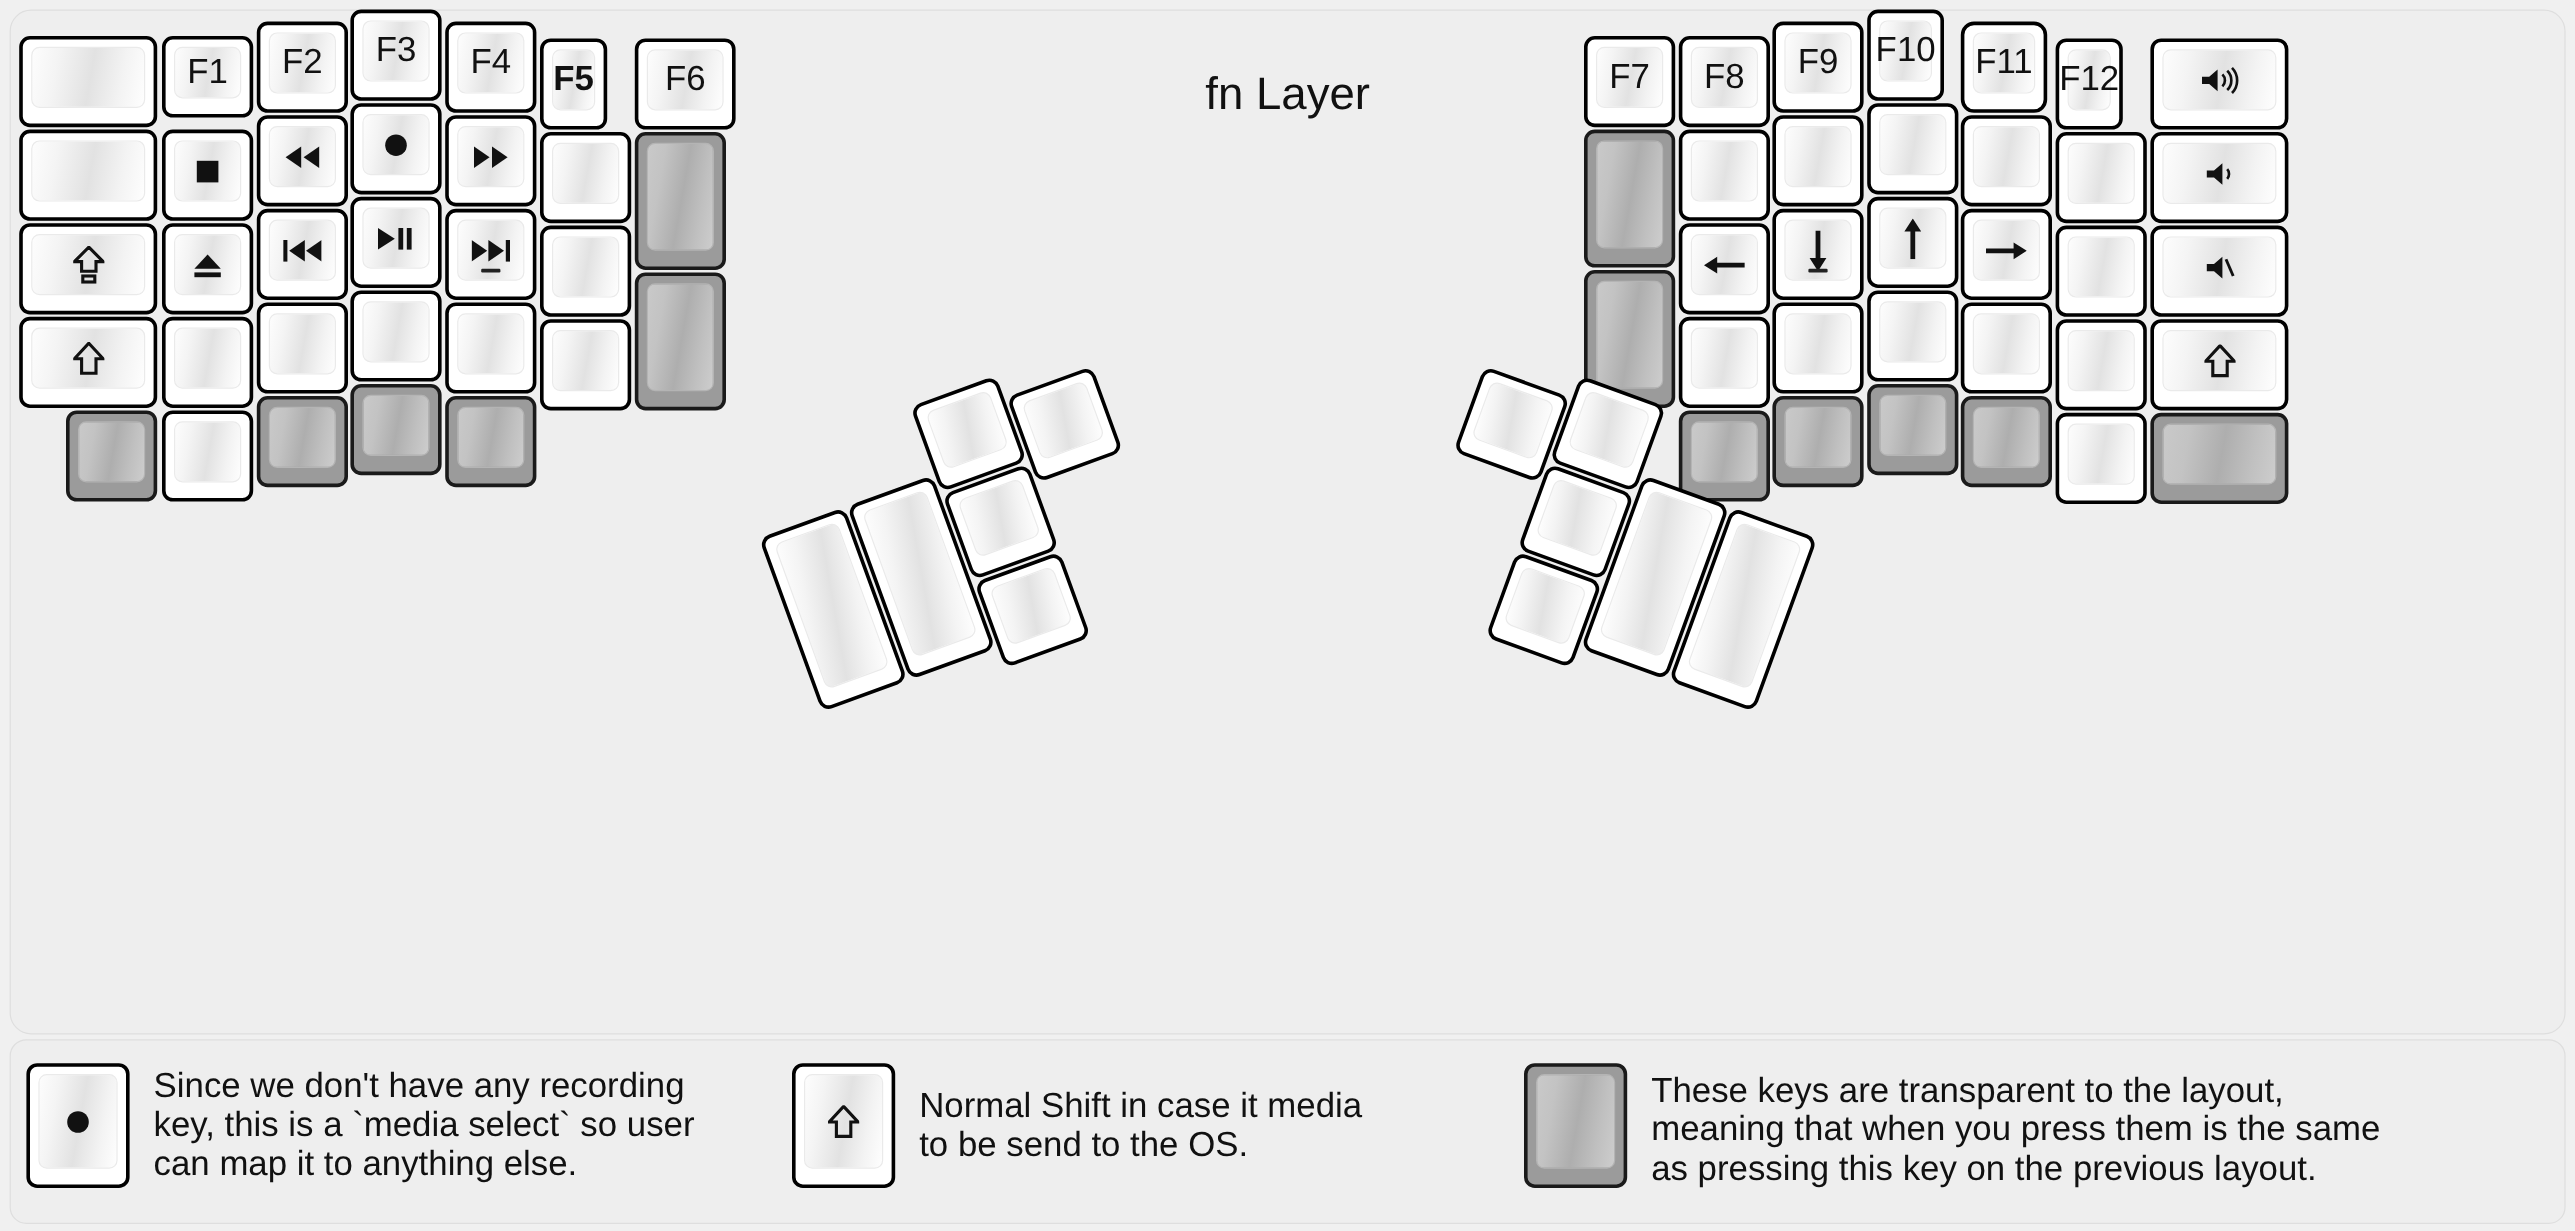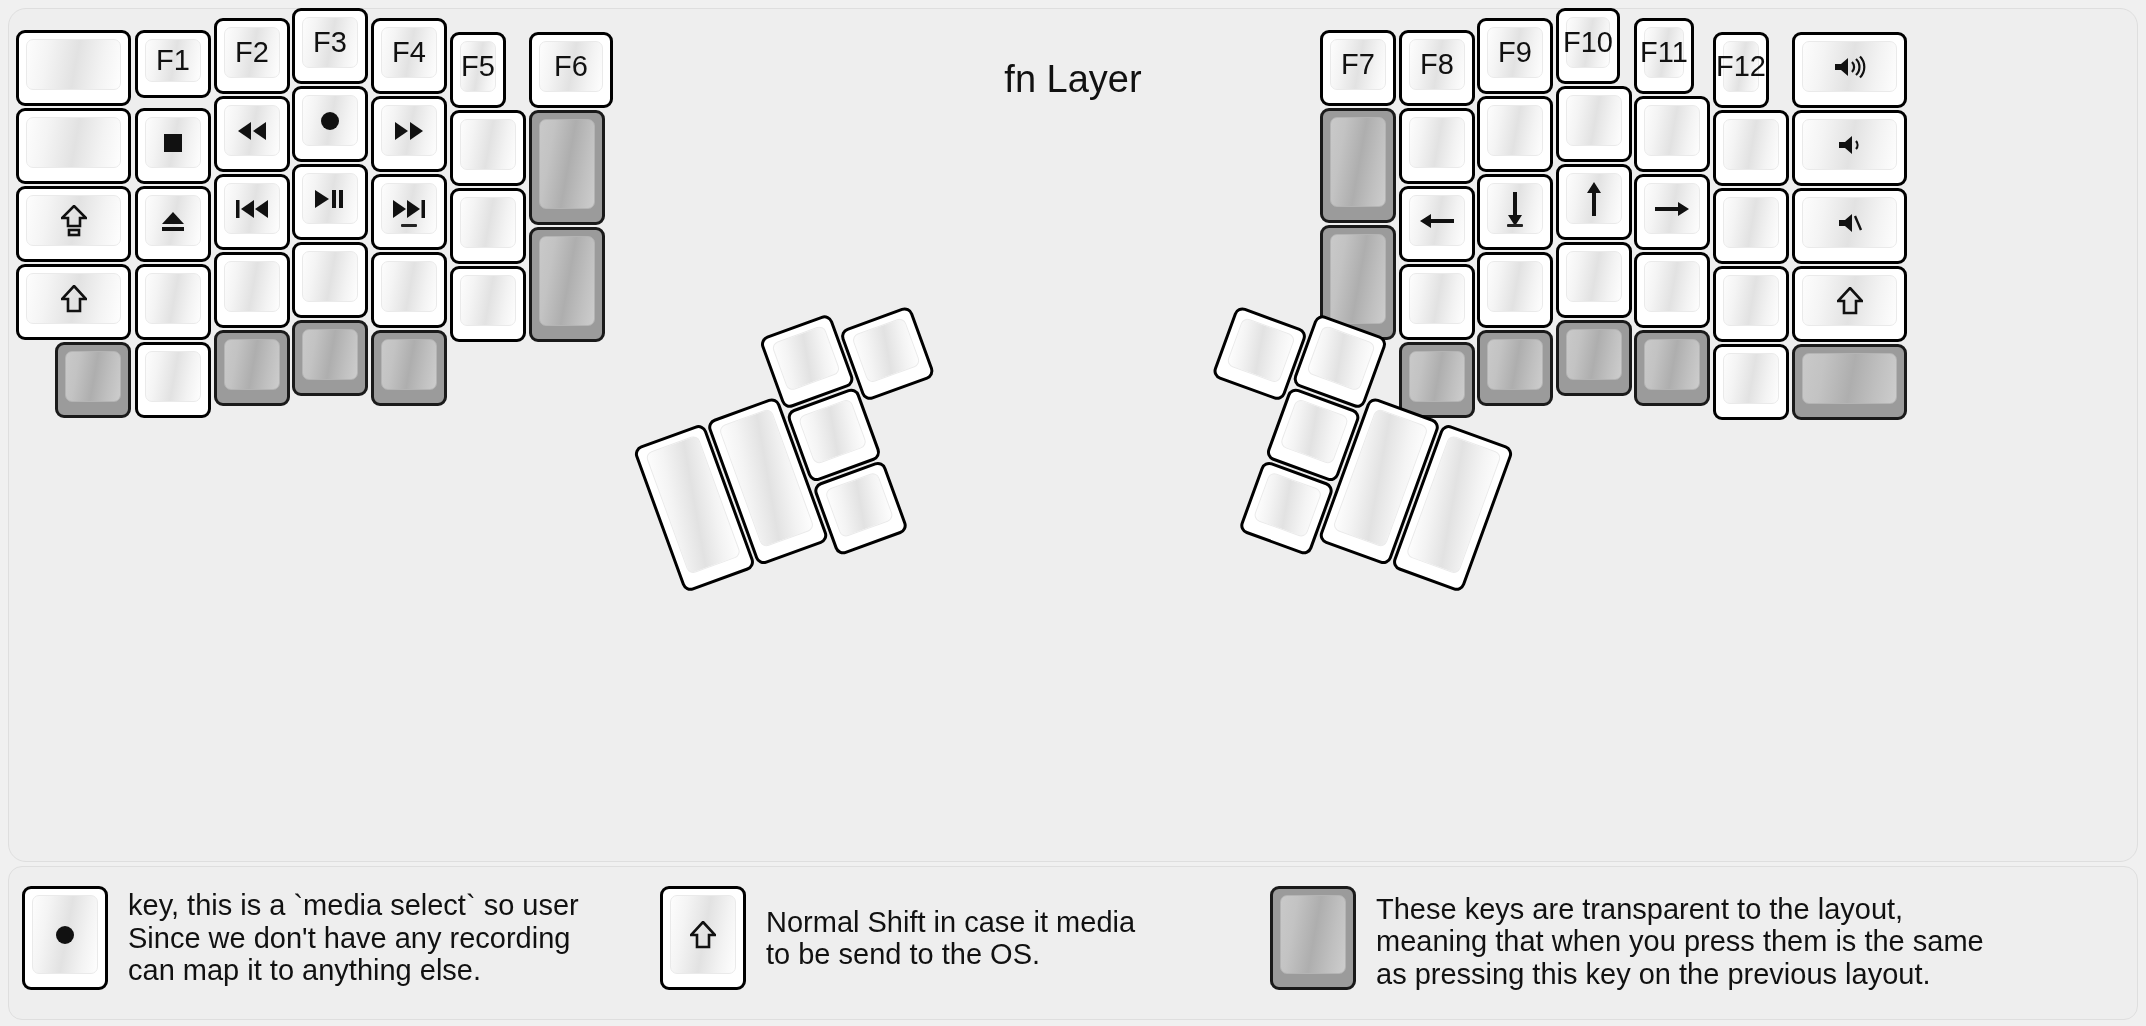--- a/index.html
+++ b/index.html
@@ -251,21 +251,21 @@
           </span>
         </div>
         <span class="sub-underscore"></span>
       </div>
       <div class="key" style="left: 371px; top: 252px; width: 76px; height: 76px;">
         <div class="cap"></div>
       </div>
       <div class="key trans" style="left: 371px; top: 330px; width: 76px; height: 76px;">
         <div class="cap"></div>
       </div>
-      <div class="key" style="left: 450px; top: 32px; width: 56px; height: 76px;">
+      <div class="key" style="left: 450px; top: 32px; width: 56px; height: 76px; font-weight: bold;">
         <div class="cap">
           <span class="legend-txt">F5</span>
         </div>
       </div>
       <div class="key" style="left: 450px; top: 110px; width: 76px; height: 76px;">
         <div class="cap"></div>
       </div>
       <div class="key" style="left: 450px; top: 188px; width: 76px; height: 76px;">
         <div class="cap"></div>
       </div>
@@ -360,21 +360,21 @@
             </svg>
           </span>
         </div>
       </div>
       <div class="key" style="left: 1556px; top: 242px; width: 76px; height: 76px;">
         <div class="cap"></div>
       </div>
       <div class="key trans" style="left: 1556px; top: 320px; width: 76px; height: 76px;">
         <div class="cap"></div>
       </div>
-      <div class="key" style="left: 1634px; top: 18px; width: 60px; height: 76px;">
+      <div class="key" style="left: 1634px; top: 18px; width: 72px; height: 76px; border-radius: 11px;">
         <div class="cap">
           <span class="legend-txt">F11</span>
         </div>
       </div>
       <div class="key" style="left: 1634px; top: 96px; width: 76px; height: 76px;">
         <div class="cap"></div>
       </div>
       <div class="key" style="left: 1634px; top: 174px; width: 76px; height: 76px;">
         <div class="cap">
           <span class="glyph">
@@ -499,22 +499,22 @@
         <div class="key note-key" style="position: relative; left: 0px; top: 0px;">
           <div class="cap">
             <span class="glyph">
               <svg width="24" height="24" viewBox="0 0 24 24" fill="#111">
                 <circle cx="12" cy="12" r="9"></circle>
               </svg>
             </span>
           </div>
         </div>
         <div class="note-text">
+          <div>Since we don't have any recording</div>
           <div>key, this is a `media select` so user</div>
-          <div>Since we don't have any recording</div>
           <div>can map it to anything else.</div>
         </div>
       </div>
       <div class="note" style="left: 660px; top: 886px;">
         <div class="key note-key" style="position: relative; left: 0px; top: 0px;">
           <div class="cap">
             <span class="glyph">
               <svg width="26" height="28" viewBox="0 0 26 28" fill="#111">
                 <polygon points="13,1 25,14 19,14 19,26 7,26 7,14 1,14" fill="none" stroke="#111" stroke-width="2.6" stroke-linejoin="miter"></polygon>
               </svg>

